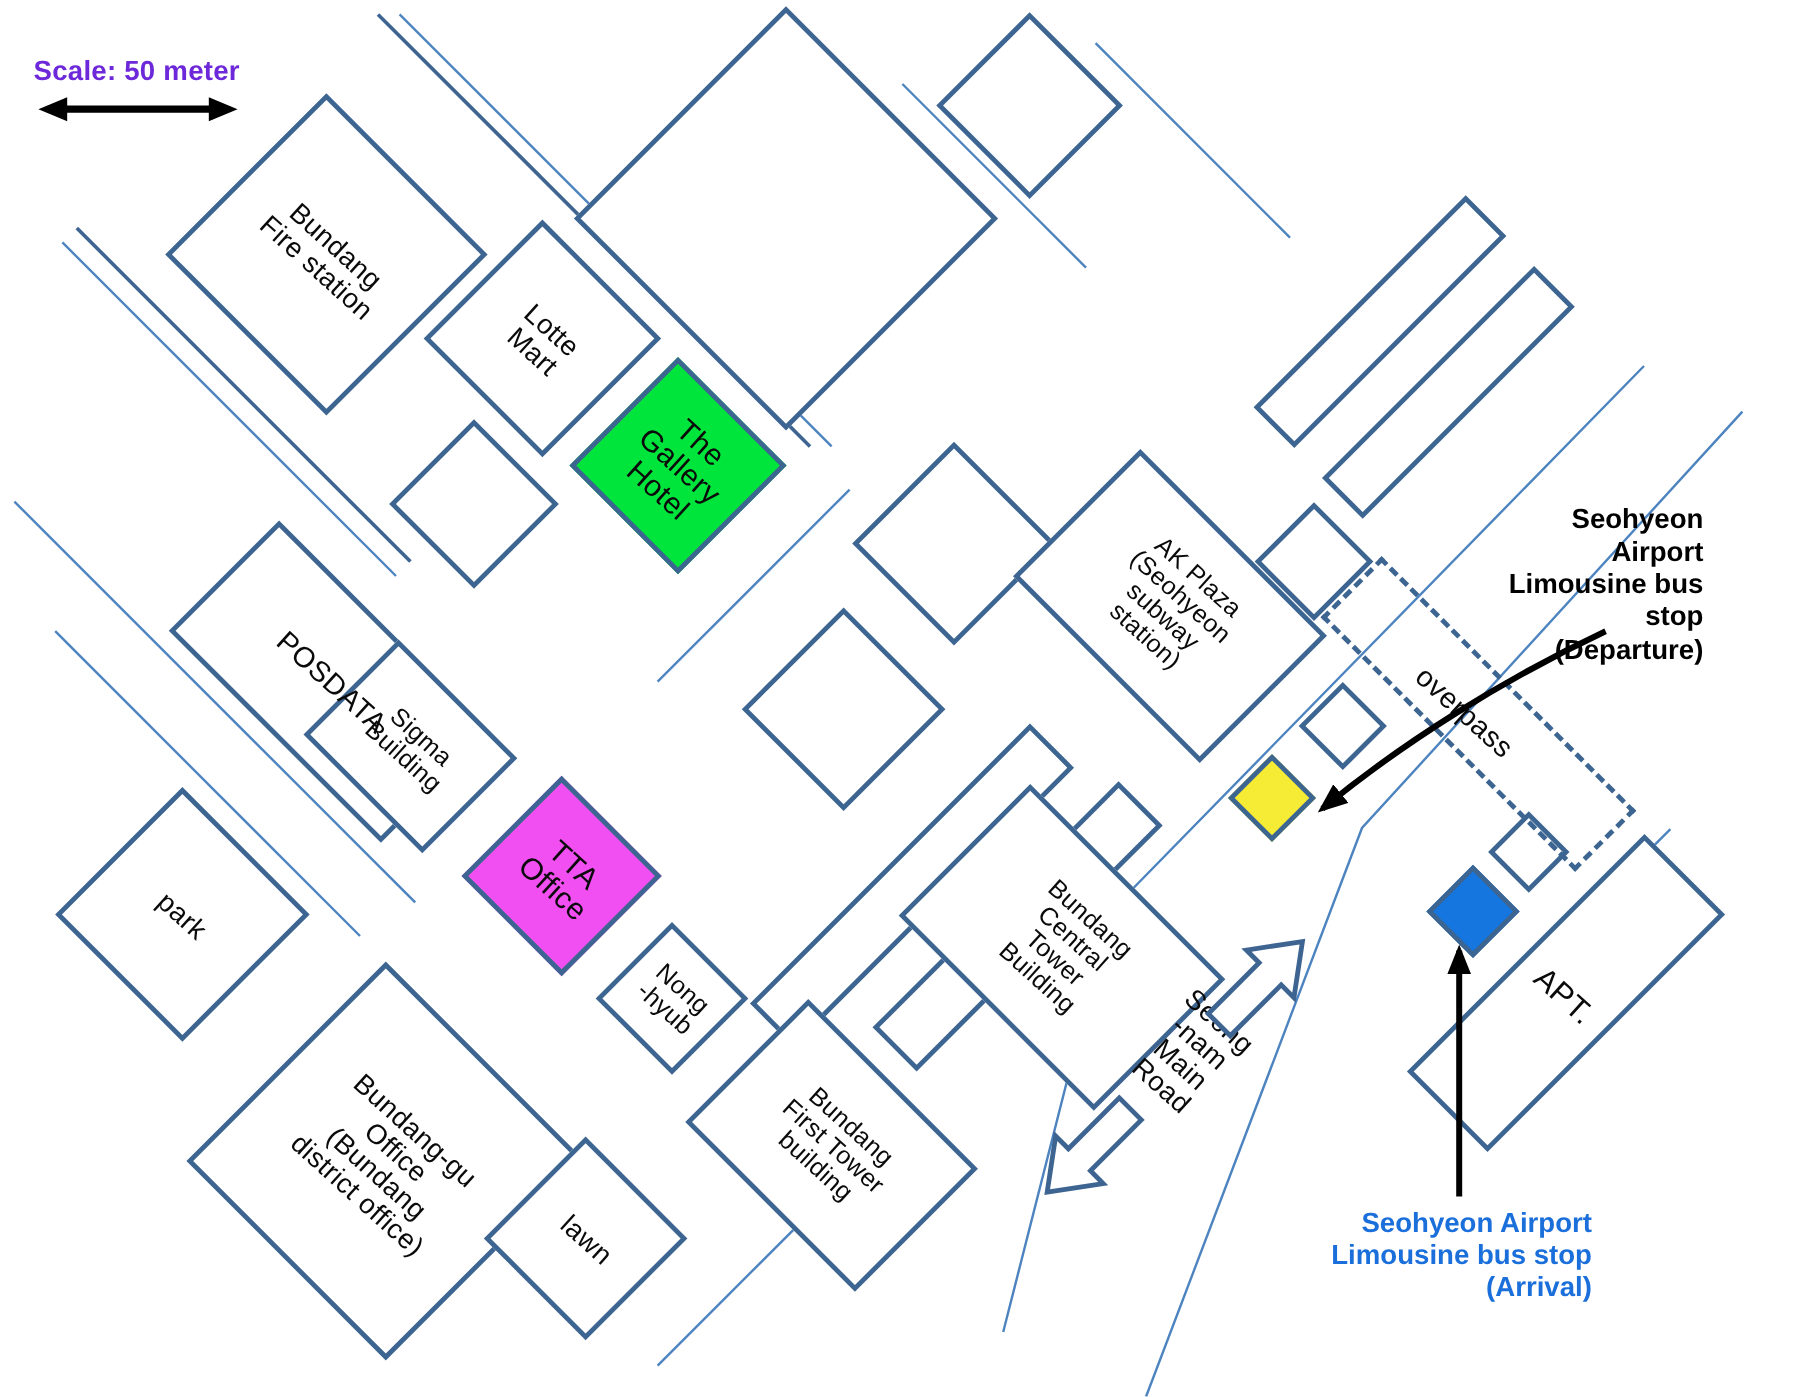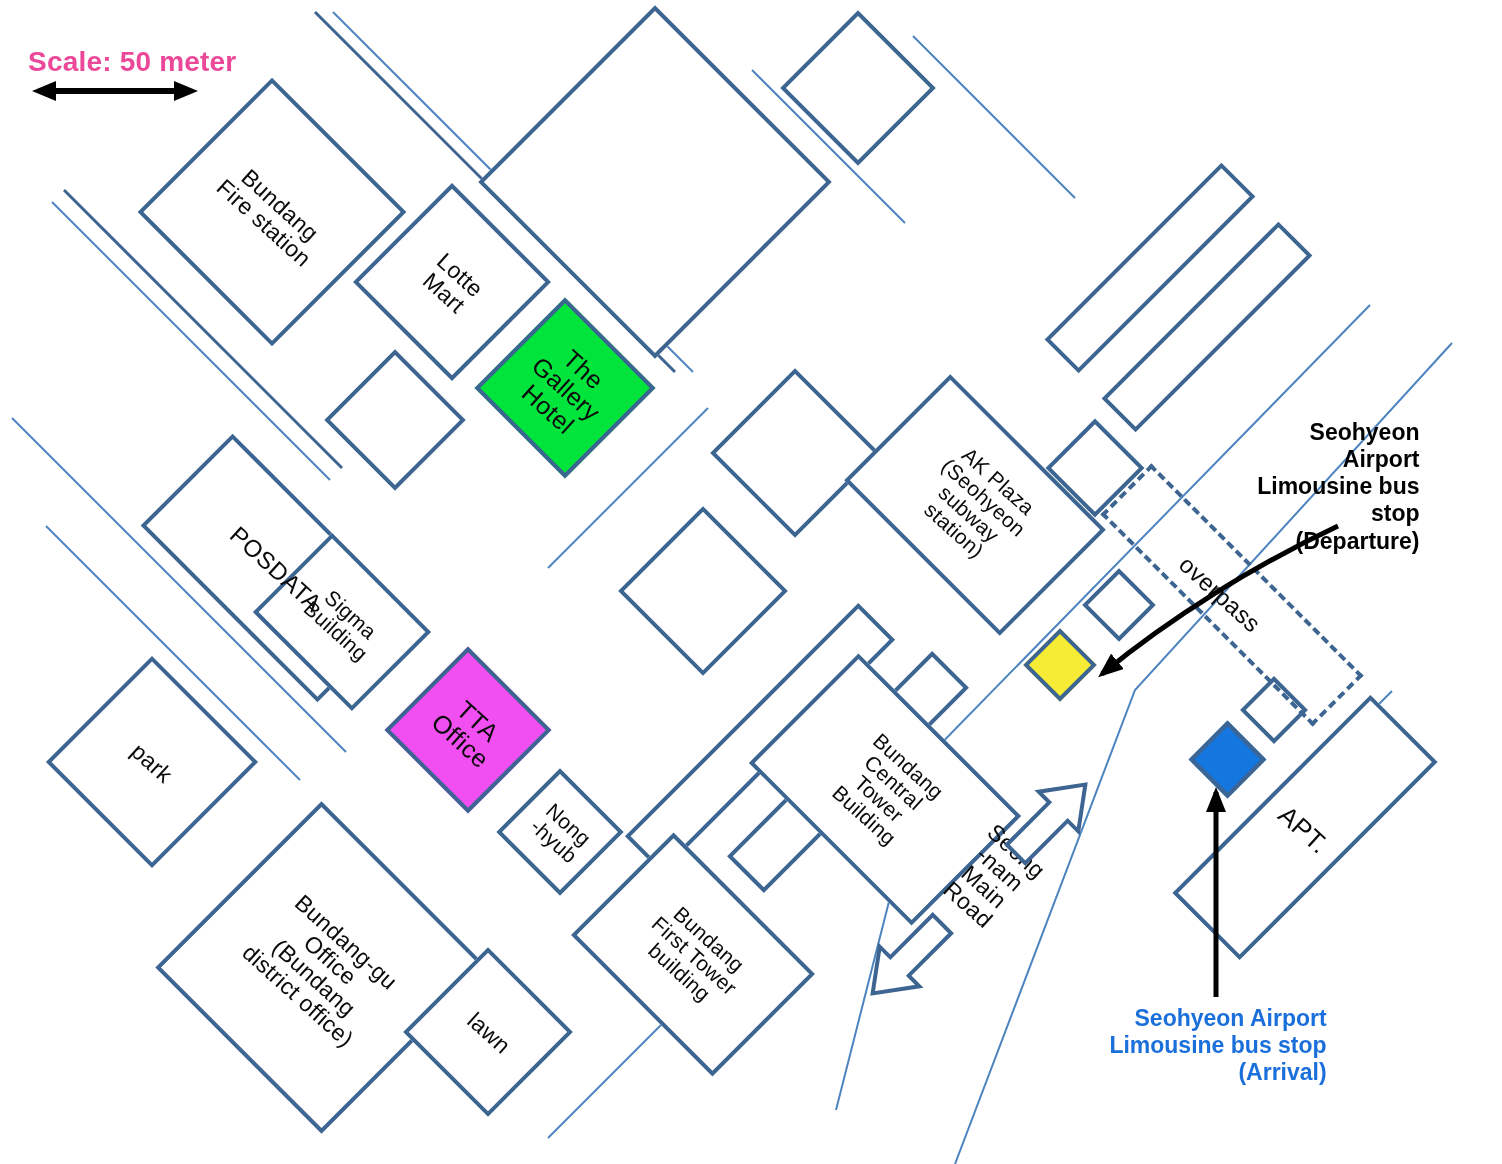--- a/index.html
+++ b/index.html
@@ -107,21 +107,21 @@
 -nam
 Main
 Road</div>
 
   <div class="note" style="left:1337px;top:487px;font-size:23px;color:#000;">Seohyeon Airport
 Limousine bus stop
 (Departure)</div>
   <div class="note" style="left:1218px;top:1046px;font-size:23px;color:#1a6fdb;">Seohyeon Airport
 Limousine bus stop
 (Arrival)</div>
-  <div id="scaleLabel" style="left:28px;top:46px;font-size:28px;color:#ec4899;">Scale: 50 meter</div>
+  <div id="scaleLabel" style="left:28px;top:46px;font-size:23px;color:#6d28d9;">Scale: 50 meter</div>
 
   <svg id="overlay" width="1502" height="1164">
     <defs>
       <marker id="ahE" viewBox="0 0 10 8" refX="8" refY="4" markerWidth="5" markerHeight="4" orient="auto">
         <path d="M0,0 L10,4 L0,8 z" fill="#000"></path>
       </marker>
     </defs>
 
     <g>
       <line x1="52" y1="91" x2="178" y2="91" stroke="#000" stroke-width="6"></line>

